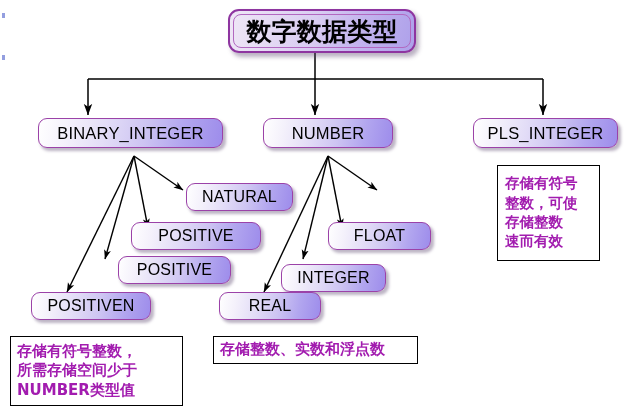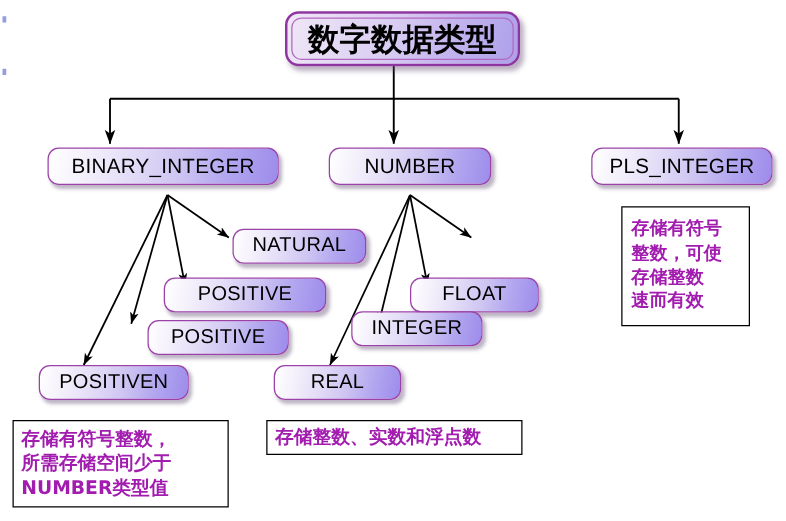--- a/index.html
+++ b/index.html
@@ -174,21 +174,21 @@
 
   <div class="node leaf" style="left:31px; top:292px; width:120px; height:28px;">
     <span>POSITIVEN</span>
   </div>
 
 
   <div class="node leaf" style="left:328px; top:222px; width:103px; height:28px;">
     <span>FLOAT</span>
   </div>
 
-  <div class="node leaf" style="left:281px; top:249px; width:105px; height:28px;">
+  <div class="node leaf" style="left:281px; top:264px; width:105px; height:28px;">
     <span>INTEGER</span>
   </div>
 
   <div class="node leaf" style="left:219px; top:292px; width:102px; height:28px;">
     <span>REAL</span>
   </div>
 
   <div class="note right-note" style="left:497px; top:165px; width:103px; height:96px;">
     <span class="ln">存储有符号</span>
     <span class="ln">整数，可使</span>

